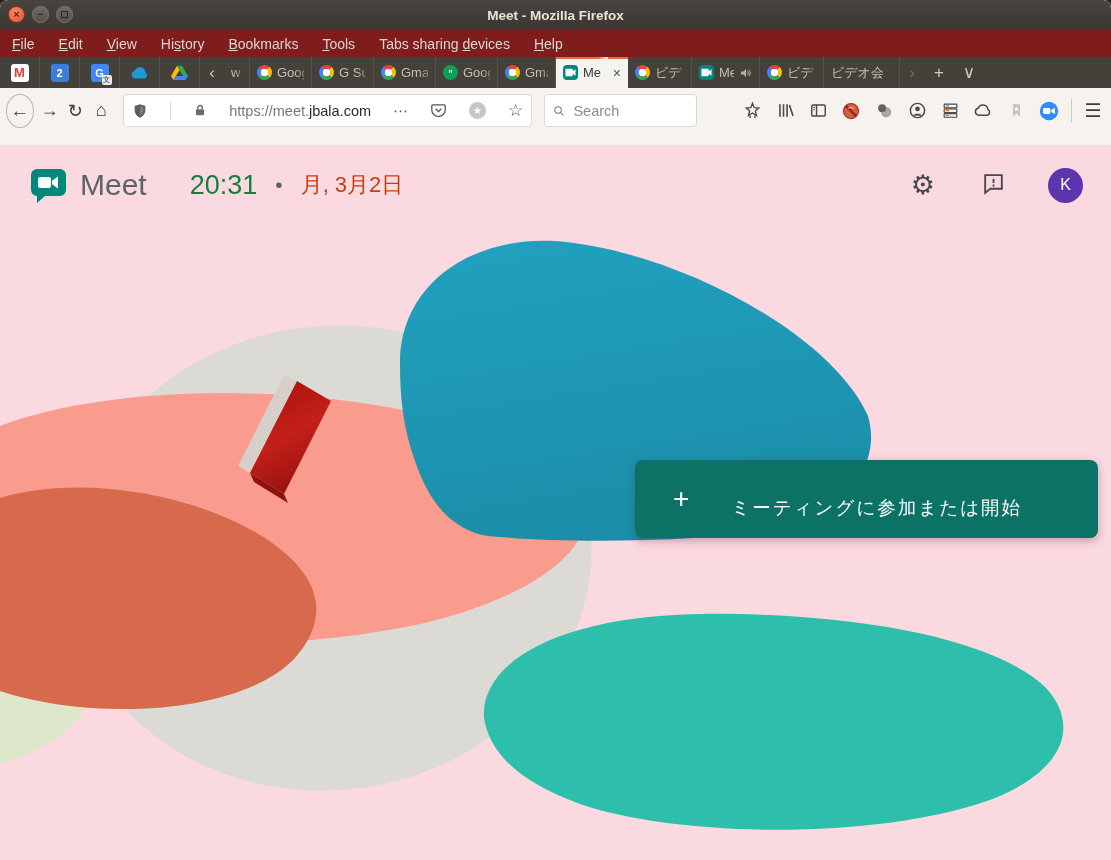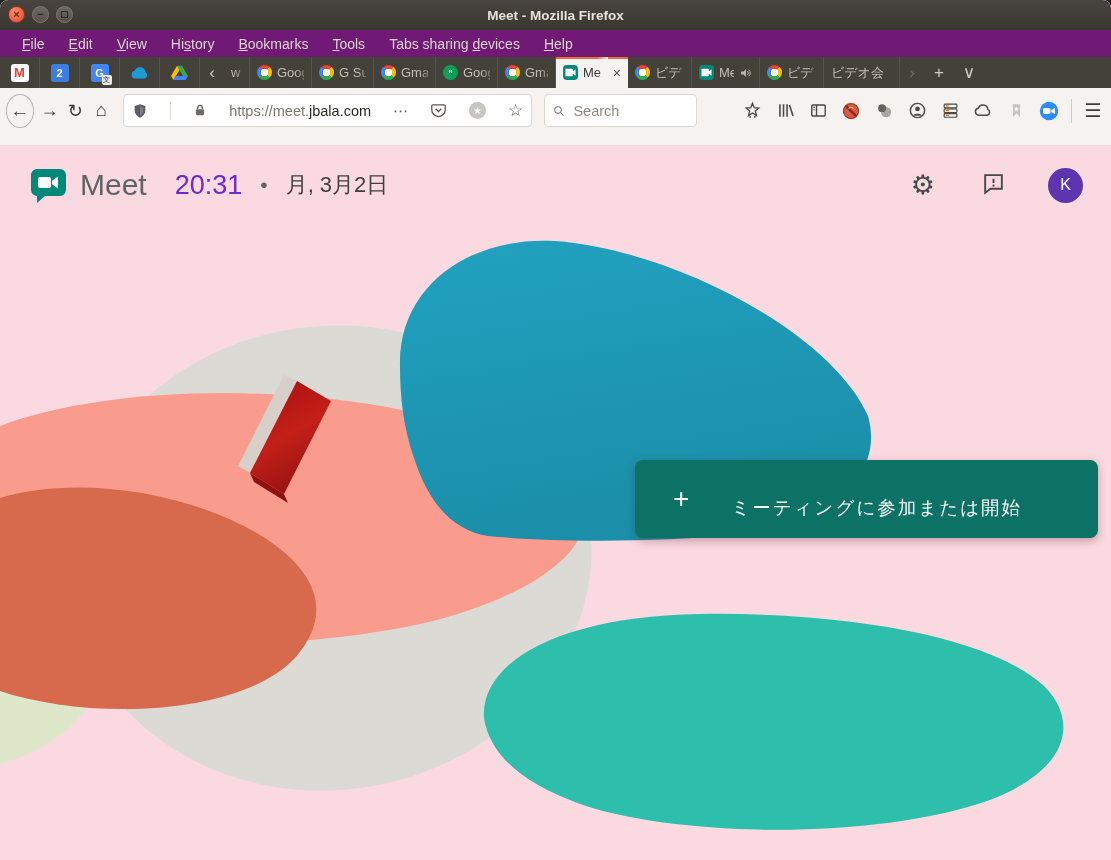--- a/index.html
+++ b/index.html
@@ -9,21 +9,21 @@
   
   .titlebar{height:30px;background:linear-gradient(#48443F,#3A3732);border-radius:8px 8px 0 0;position:relative;display:flex;align-items:center;justify-content:center;}
   .winbtns{position:absolute;left:8px;top:6px;display:flex;gap:7px;}
   .wbtn{width:17px;height:17px;border-radius:50%;display:flex;align-items:center;justify-content:center;font-size:11px;line-height:1;}
   .wbtn.close{background:radial-gradient(circle at 35% 30%,#F68A67,#E2502F);border:1px solid #93371D;color:#6E2410;font-weight:bold;}
   .wbtn.dim{background:linear-gradient(#6E6962,#55514B);border:1px solid #7E7870;color:#2E2B27;font-weight:bold;}
   .maxbox{width:7px;height:7px;border:1.5px solid #2E2B27;display:block;}
   .wtitle{color:#E7E3DB;font-size:13.5px;font-weight:bold;}
 
   
-  .menubar{height:27px;background:#701a75;display:flex;align-items:center;padding-left:10px;}
+  .menubar{height:27px;background:#7f1d1d;display:flex;align-items:center;}
   .mitem{padding:0 12px;font-size:14px;color:#DBD7CF;cursor:default;}
   .mkey{text-decoration:underline;}
 
   
   .tabbar{height:31px;background:#44403A;display:flex;align-items:stretch;}
   .pinned{width:40px;display:flex;align-items:center;justify-content:center;border-right:1px solid #56514A;}
   .scrollbtn{width:24px;display:flex;align-items:center;justify-content:center;color:#CFCBC4;font-size:17px;}
   .scrollbtn.dim{color:#716C64;}
   .tab{position:relative;display:flex;align-items:center;gap:5px;padding:0 7px;border-right:1px solid #56514A;color:#C3BFB8;font-size:13px;overflow:hidden;}
   .tab::after{content:"";position:absolute;right:0;top:0;bottom:0;width:16px;background:linear-gradient(to right,rgba(68,64,58,0),#44403A);}
@@ -62,23 +62,23 @@
   .extrow{display:flex;align-items:center;margin-left:42px;gap:7px;}
   .ext{width:26px;height:26px;display:flex;align-items:center;justify-content:center;}
   .vsep{width:1px;height:24px;background:#CFCBC7;margin:0 9px;}
   .hamburger{font-size:19px;color:#3C3A37;width:30px;text-align:center;}
 
   
   .content{position:relative;height:714px;background:#FBD9E0;overflow:hidden;}
   .bgart{position:absolute;left:0;top:0;}
   .meet-header{position:absolute;top:10px;left:0;right:0;height:58px;display:flex;align-items:center;padding:0 28px;z-index:4;}
   .brand{margin-left:12px;font-size:30px;color:#5F6368;}
-  .htime{margin-left:28px;font-size:27px;color:#6d28d9;}
+  .htime{margin-left:43px;font-size:27px;color:#15803d;}
   .hdot{margin:0 18px;font-size:21px;color:#5F6368;}
-  .hdate{font-size:22px;color:#404040;}
+  .hdate{font-size:22px;color:#c2410c;}
   .gear{margin-left:auto;font-size:27px;color:#45484B;}
   .feedback{margin-left:46px;}
   .avatar{margin-left:42px;width:35px;height:35px;border-radius:50%;background:#5E35B1;color:#fff;display:flex;align-items:center;justify-content:center;font-size:16px;}
   .join-btn{position:absolute;left:635px;top:314px;width:463px;height:78px;background:#0C7266;border-radius:8px;box-shadow:0 3px 8px rgba(90,40,60,.35);display:flex;align-items:center;color:#fff;z-index:3;cursor:pointer;}
   .plus{margin-left:38px;font-size:28px;font-weight:300;}
   .join-label{flex:1;text-align:center;font-size:18.5px;letter-spacing:2px;margin-right:34px;margin-top:16px;}
   .card{position:absolute;left:646px;top:318px;width:441px;height:148px;background:#fff;border-radius:8px;box-shadow:0 2px 7px rgba(120,60,80,.28);z-index:2;display:flex;align-items:flex-end;justify-content:center;}
   .card-text{margin-bottom:27px;font-size:19px;color:#73777C;letter-spacing:2px;}
   .caption{position:absolute;left:28px;top:654px;width:427px;height:36px;background:rgba(255,246,246,.92);border-radius:18px;display:flex;align-items:center;justify-content:center;font-size:14.5px;color:#3C4043;z-index:2;}
 </style>

